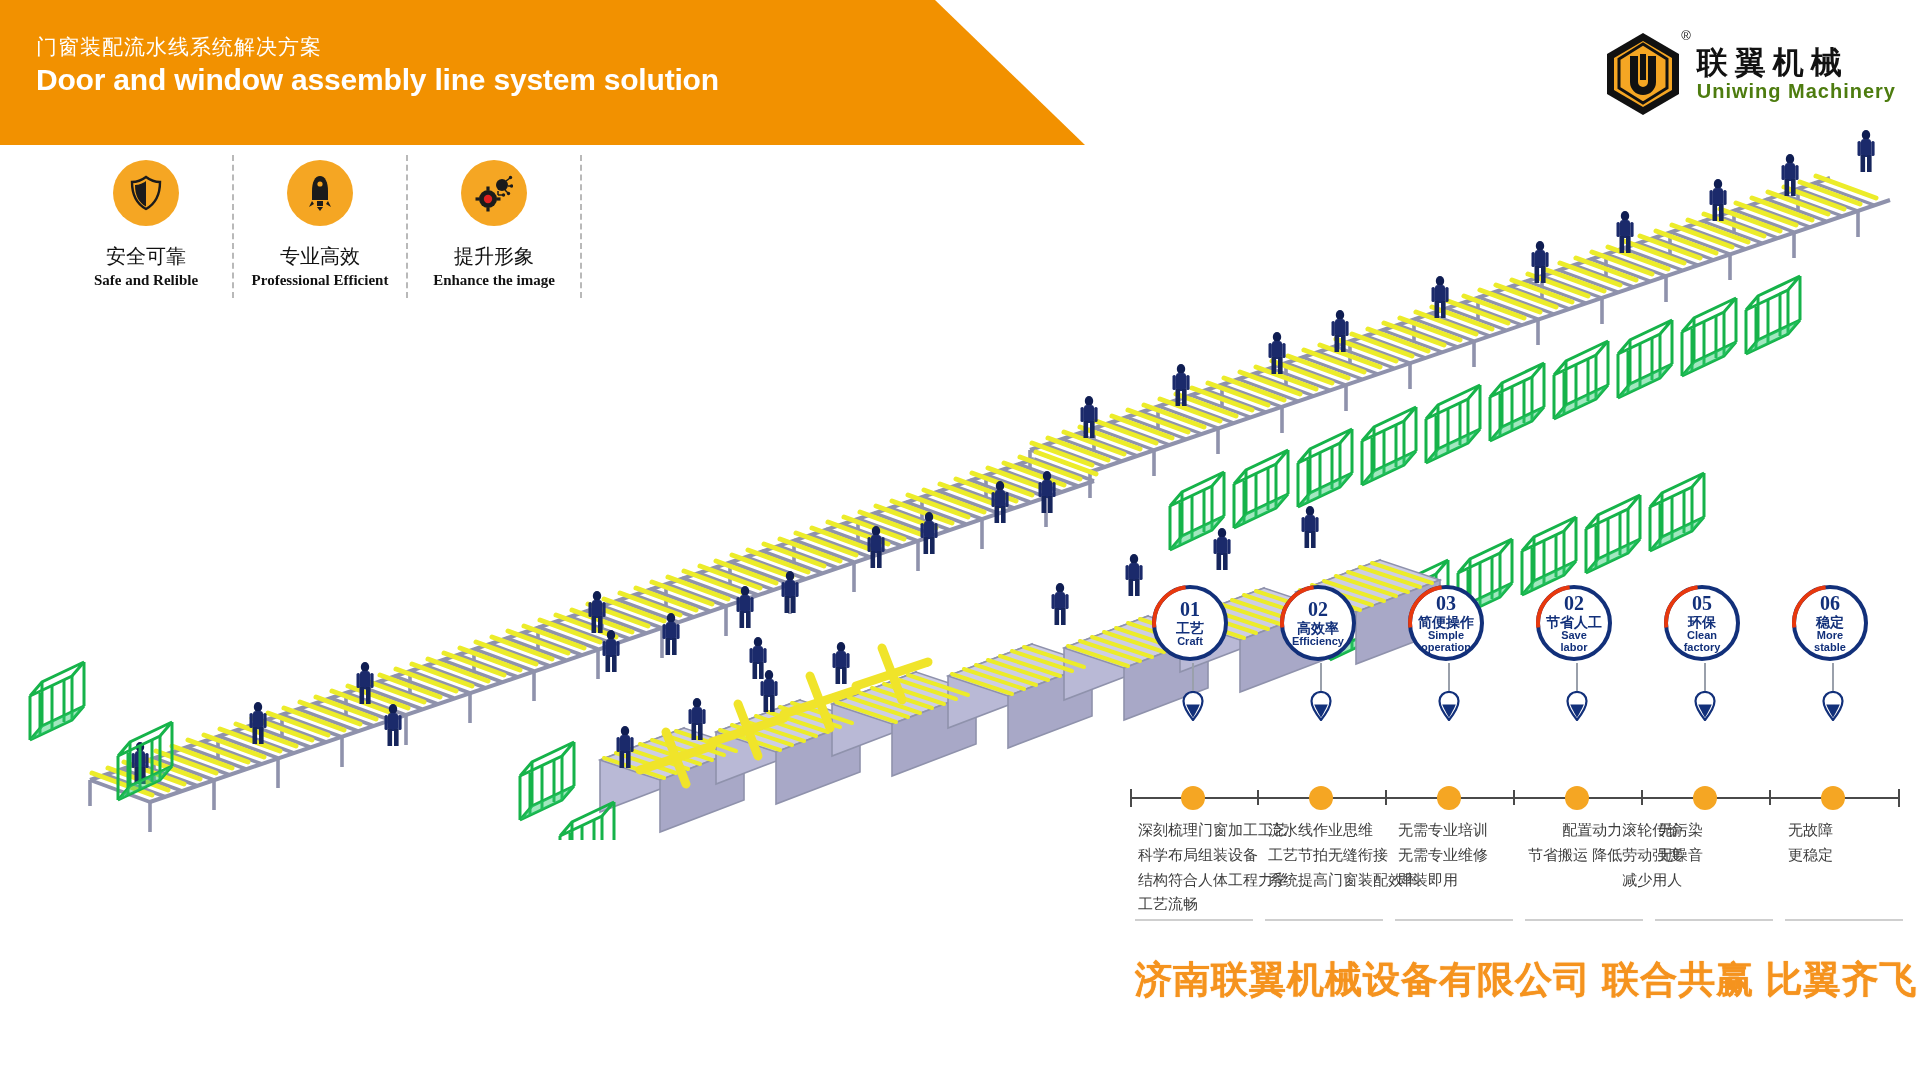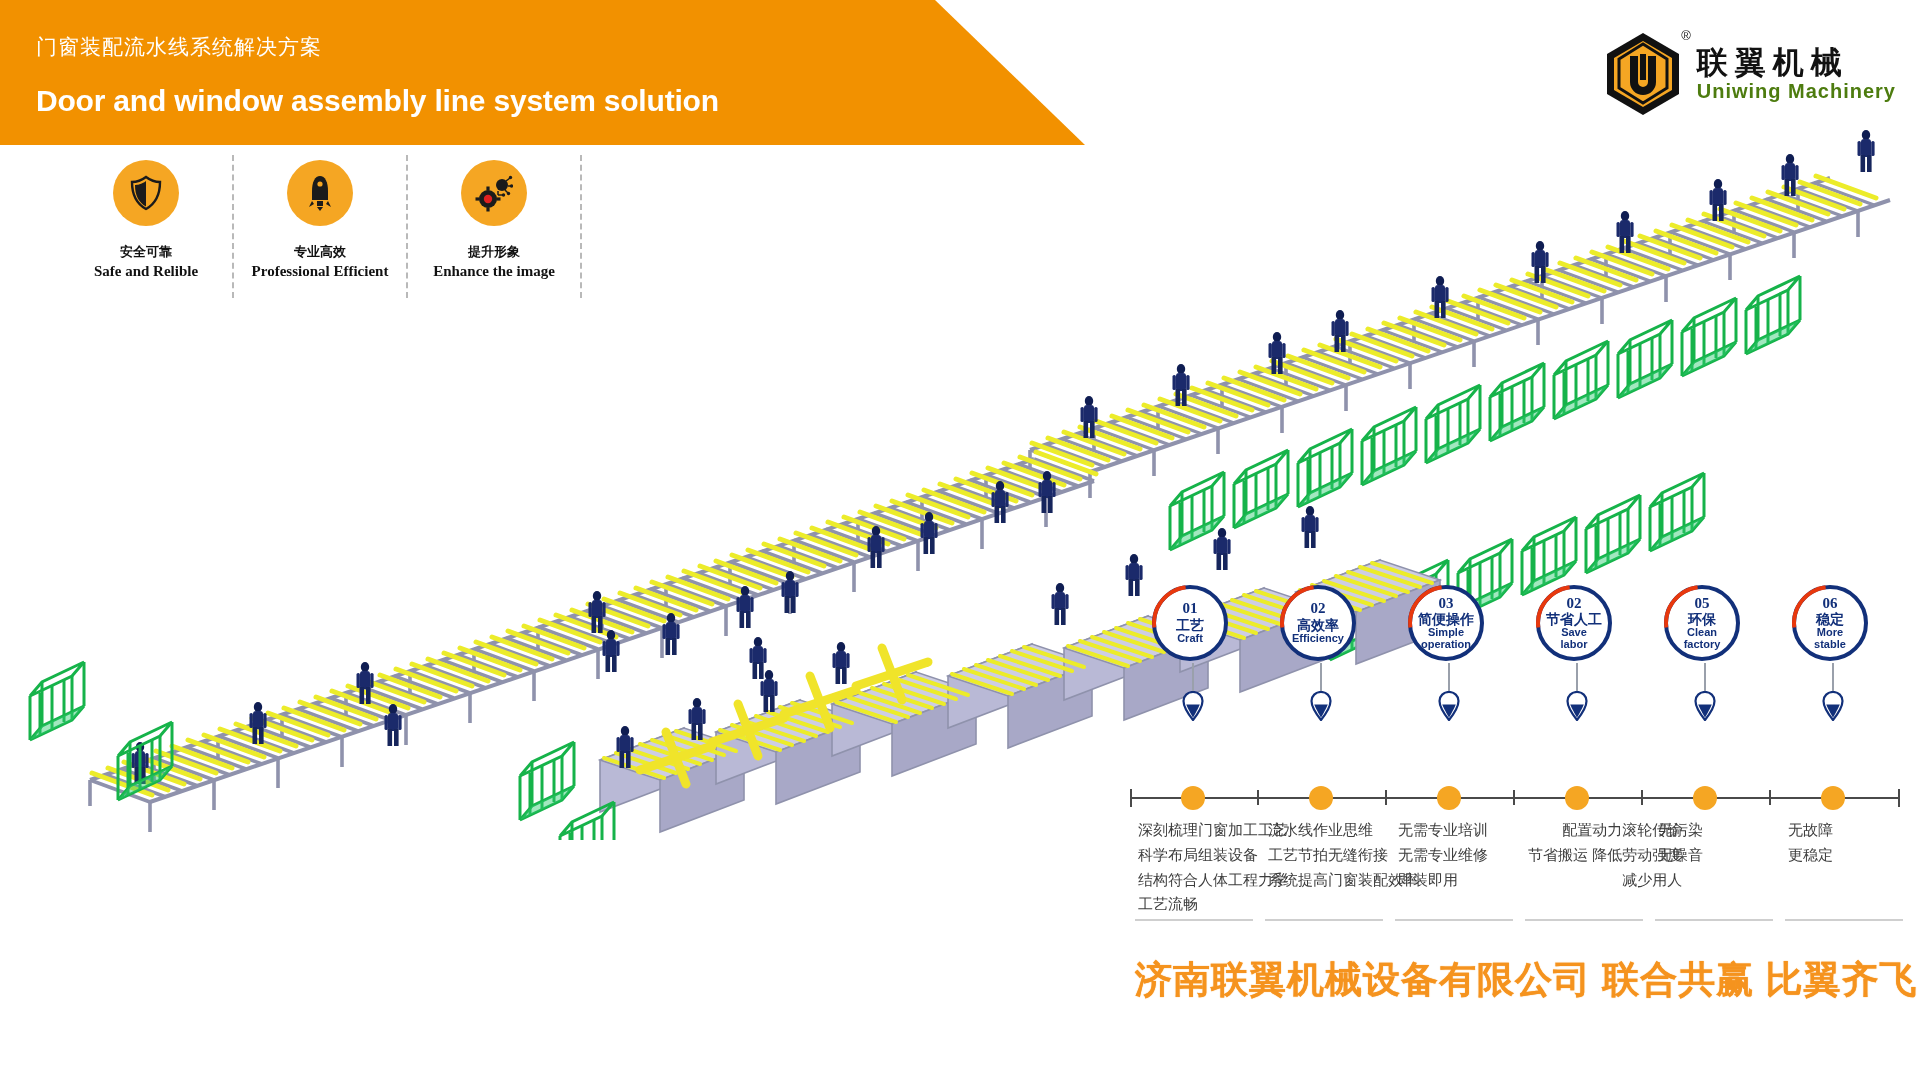--- a/index.html
+++ b/index.html
@@ -16,21 +16,21 @@
     position:absolute;left:0;top:0;width:1100px;height:145px;
     background:#f29100;
     clip-path:polygon(0 0, 935px 0, 1085px 145px, 0 145px);
   }
   #header-title-zh{
     position:absolute;left:36px;top:33px;
     color:#ffffff;font-size:21px;font-weight:normal;letter-spacing:1px;
     white-space:nowrap;
   }
   #header-title-en{
-    position:absolute;left:36px;top:84px;
+    position:absolute;left:36px;top:63px;
     color:#ffffff;font-size:30px;font-weight:bold;letter-spacing:-.2px;
     white-space:nowrap;
   }
   
   #logo{position:absolute;right:24px;top:28px;height:92px;display:flex;align-items:center;}
   #logo-mark{position:relative;width:88px;height:88px;margin-right:10px;}
   #logo-reg{
     position:absolute;right:-4px;top:-2px;font-size:13px;color:#1a1a1a;
   }
   #logo-text{display:flex;flex-direction:column;justify-content:center;}
@@ -48,21 +48,21 @@
     width:148px;display:flex;flex-direction:column;align-items:center;
     border-right:2px dashed #b9b9b9;padding:0 12px;height:143px;
   }
   .feature:last-child{border-right:2px dashed #b9b9b9;}
   .feature-icon{
     width:66px;height:66px;border-radius:50%;background:#f5a623;
     display:flex;align-items:center;justify-content:center;margin-top:5px;
   }
   .feature-zh{
     font-family:"Liberation Serif", serif;
-    font-size:13px;color:#111;margin-top:17px;font-weight:bold;white-space:nowrap;
+    font-size:20px;color:#111;margin-top:17px;font-weight:normal;white-space:nowrap;
   }
   .feature-en{
     font-family:"Liberation Serif", serif;
     font-size:15px;color:#111;font-weight:bold;margin-top:2px;white-space:nowrap;
   }
   
   #illustration{position:absolute;left:0;top:120px;width:1920px;height:720px;}
   
   #timeline{position:absolute;left:1130px;top:685px;width:770px;height:265px;}
   #timeline-axis{
@@ -75,21 +75,21 @@
     position:absolute;left:-41px;top:-100px;width:76px;height:76px;border-radius:50%;
     border:4px solid #12307a;background:#fff;
     display:flex;flex-direction:column;align-items:center;justify-content:center;
     box-sizing:border-box;
   }
   .tl-arc{
     position:absolute;left:-41px;top:-100px;width:76px;height:76px;border-radius:50%;
     border:4px solid transparent;border-top-color:#e8380d;
     transform:rotate(-52deg);box-sizing:border-box;
   }
-  .tl-num{font-family:"Liberation Serif",serif;font-size:15px;font-weight:bold;color:#12307a;line-height:1.05;}
+  .tl-num{font-family:"Liberation Serif",serif;font-size:20px;font-weight:bold;color:#12307a;line-height:1.05;}
   .tl-zh{font-size:14px;font-weight:bold;color:#12307a;line-height:1.15;white-space:nowrap;}
   .tl-en{font-size:11px;font-weight:bold;color:#12307a;line-height:1.05;text-align:center;}
   .tl-stem{position:absolute;left:-1px;top:-22px;width:2px;height:28px;background:#9aa0ab;}
   .tl-pin{position:absolute;left:-11px;top:6px;width:22px;height:30px;}
   .tl-dot{
     position:absolute;left:-12px;top:101px;width:24px;height:24px;border-radius:50%;
     background:#f5a623;
   }
   .tl-desc{
     position:absolute;top:133px;font-size:15px;color:#3d3d3d;line-height:1.65;

